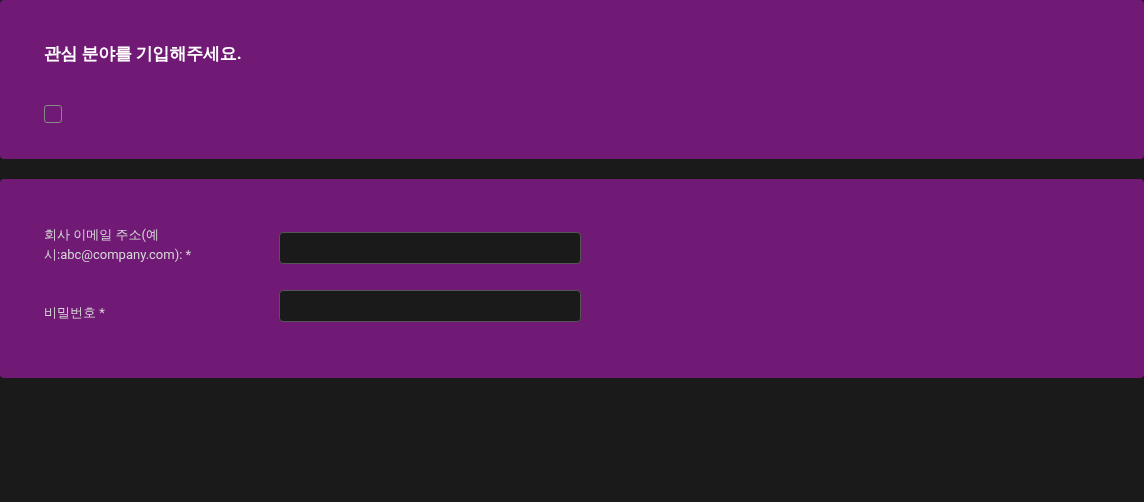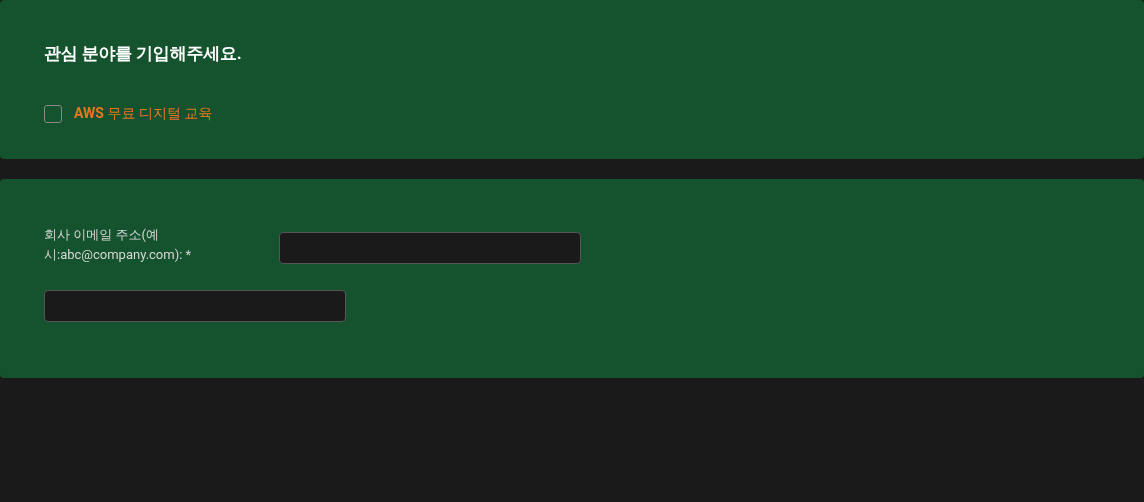--- a/index.html
+++ b/index.html
@@ -9,21 +9,21 @@
     }
     body {
       background-color: #1a1a1a;
       font-family: -apple-system, BlinkMacSystemFont, "Segoe UI", Roboto, "Helvetica Neue", Arial, sans-serif;
       color: #e6e6e6;
       width: 1144px;
       height: 502px;
       overflow: hidden;
     }
     .section {
-      background-color: #14532d;
+      background-color: #701a75;
       border-radius: 4px;
       padding: 42px 44px;
       margin: 0 0 20px 0;
     }
     .section-interests {
       padding-top: 42px;
       padding-bottom: 36px;
     }
     .section-login {
       padding-top: 40px;
@@ -88,30 +88,28 @@
       outline: none;
     }
   </style>
 </head>
 <body>
 
 <div class="section section-interests">
   <h2 class="section-title">관심 분야를 기입해주세요.</h2>
   <div class="checkbox-row">
     <div class="checkbox"></div>
-    <label class="checkbox-label">
-      <span class="bold">AWS</span><span class="rest"> 무료 디지털 교육</span>
-    </label>
   </div>
 </div>
 
 <div class="section section-login">
 
   <div class="form-row">
     <div class="form-label">회사 이메일 주소(예시:abc@company.com): *</div>
     <input type="text" class="form-input" style="">
   </div>
 
   <div class="form-row">
+    <div class="form-label">비밀번호 *</div>
     <input type="password" class="form-input" style="">
   </div>
 
 </div>
 
 </body></html>

